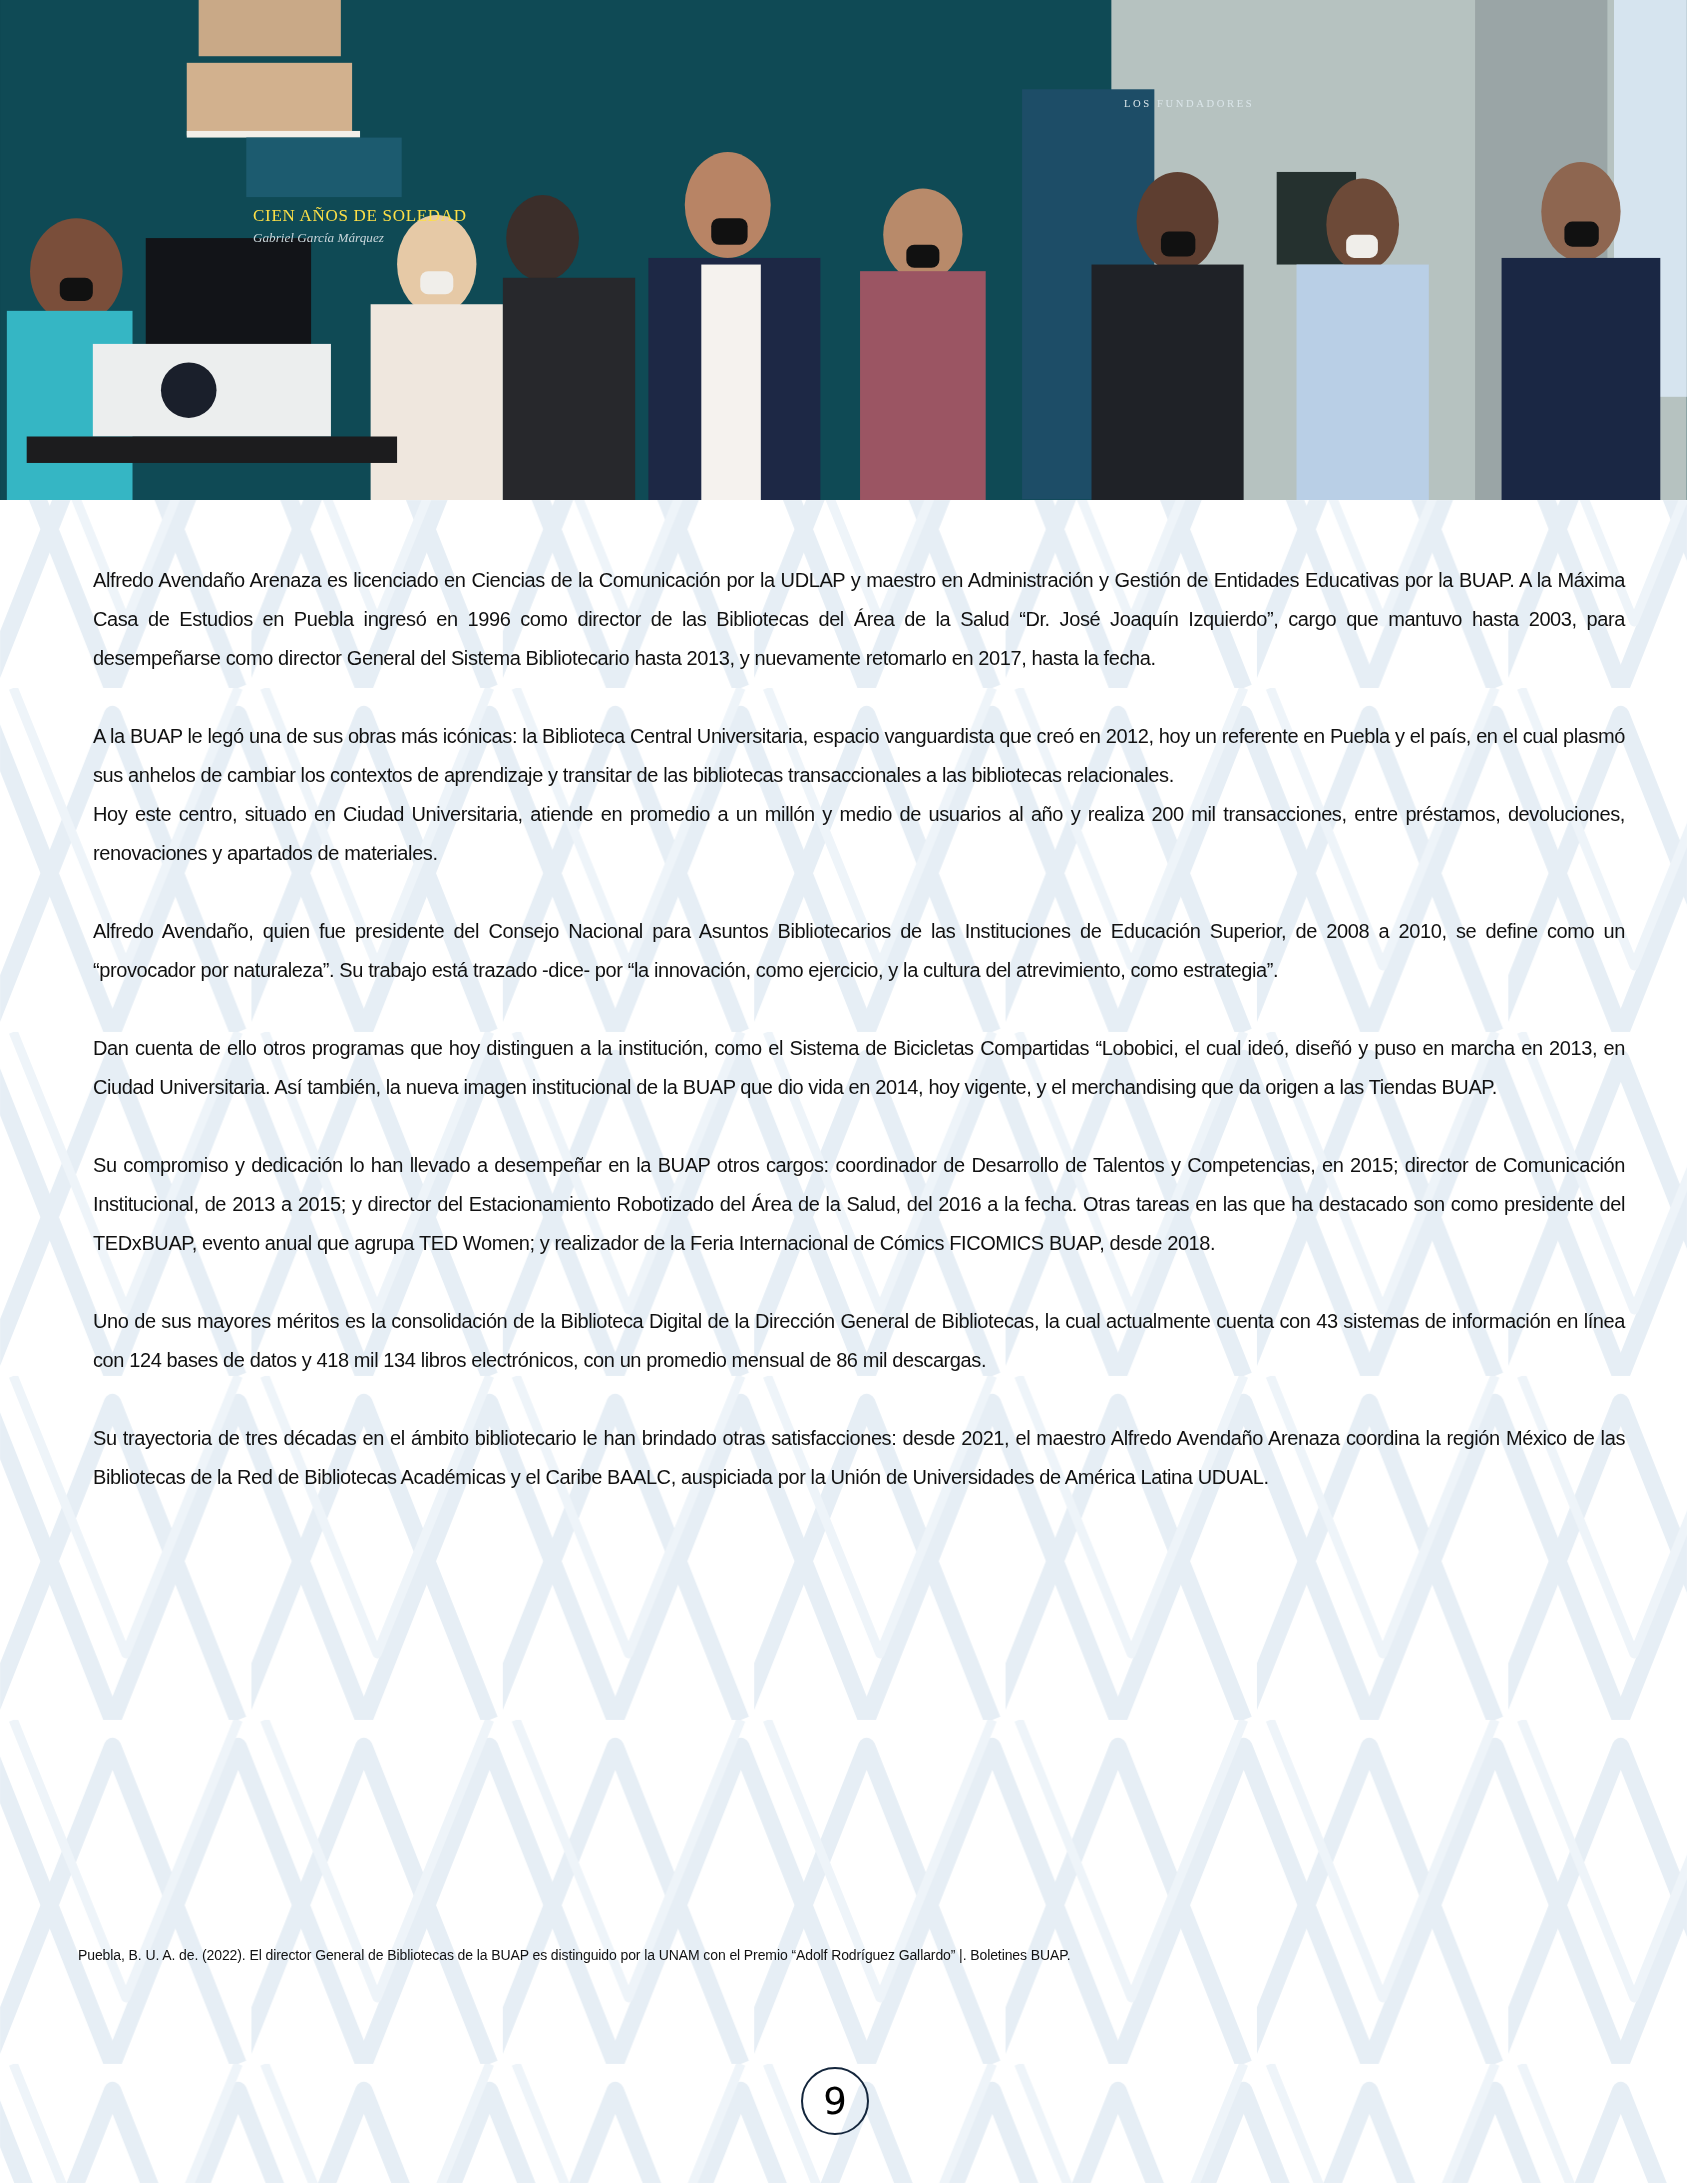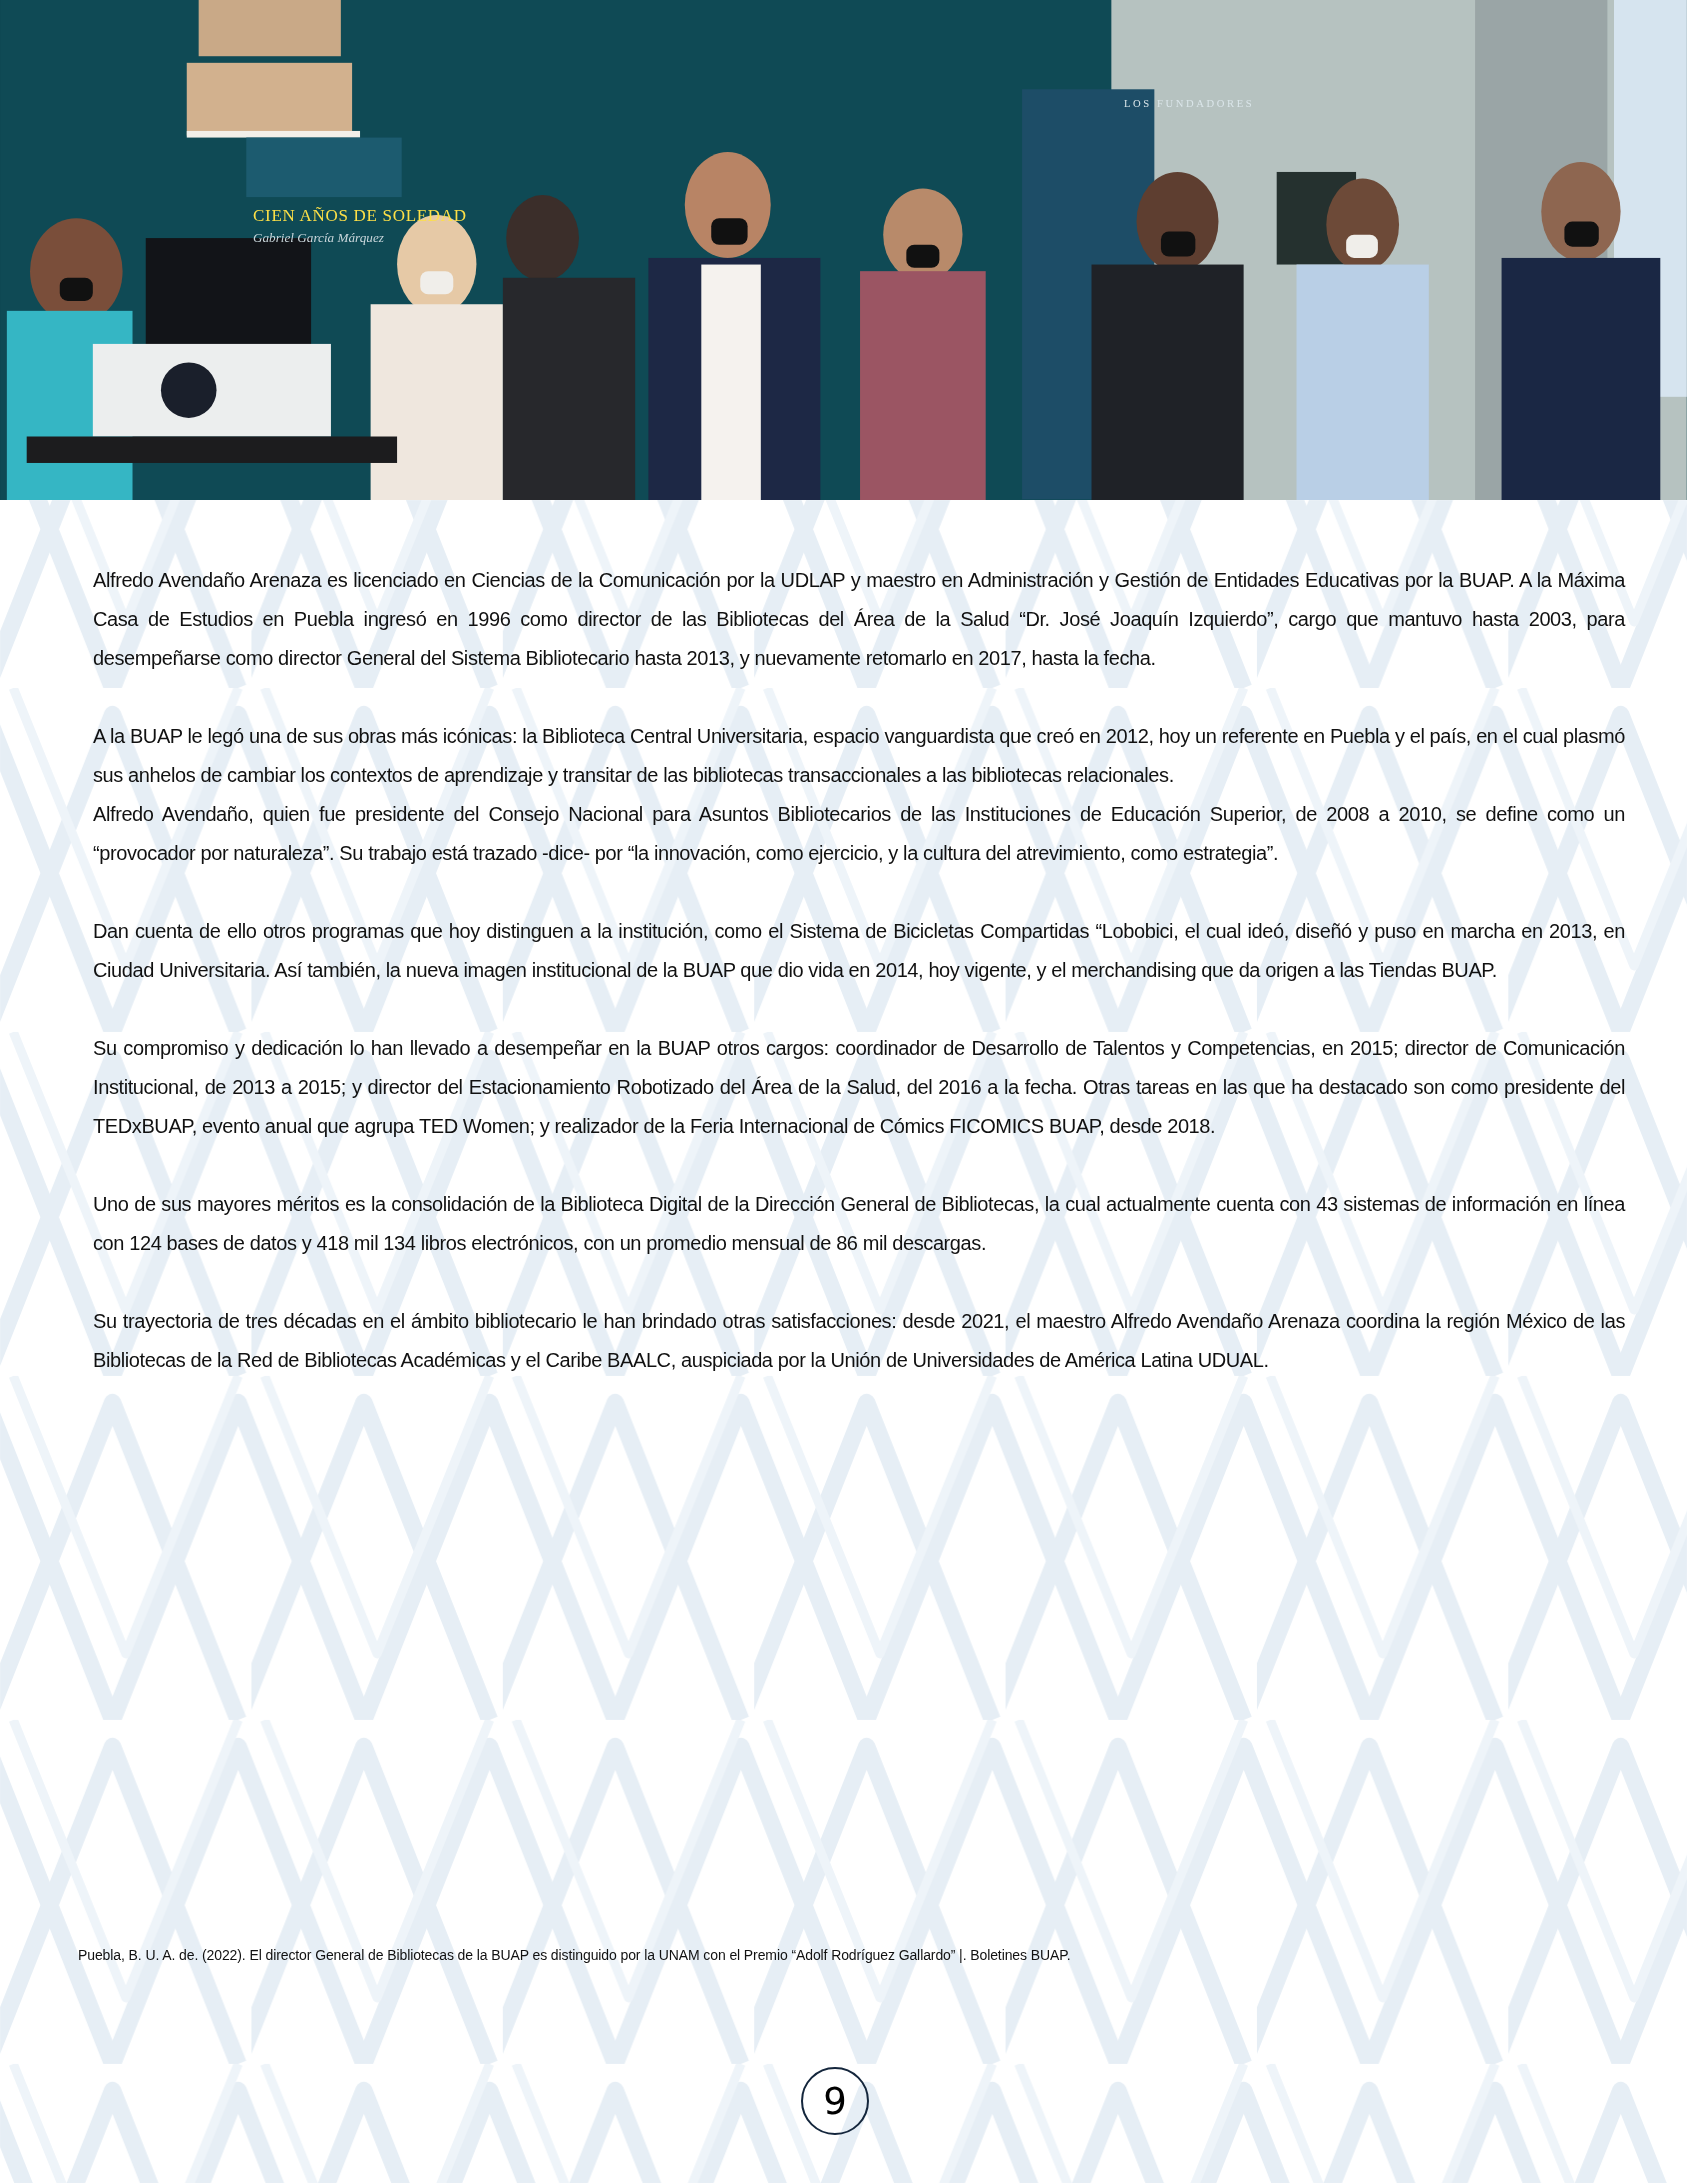--- a/index.html
+++ b/index.html
@@ -124,20 +124,21 @@
     <rect x="40" y="660" width="560" height="40" fill="#1c1c1e"></rect>
   </svg>
   <div class="photo-caption-sign">CIEN AÑOS DE SOLEDAD</div>
   <div class="photo-caption-sign2">Gabriel García Márquez</div>
   <div class="fundadores">LOS FUNDADORES</div>
 </div>
 
 <div class="content">
   <p>Alfredo Avendaño Arenaza es licenciado en Ciencias de la Comunicación por la UDLAP y maestro en Administración y Gestión de Entidades Educativas por la BUAP. A la Máxima Casa de Estudios en Puebla ingresó en 1996 como director de las Bibliotecas del Área de la Salud “Dr. José Joaquín Izquierdo”, cargo que mantuvo hasta 2003, para desempeñarse como director General del Sistema Bibliotecario hasta 2013, y nuevamente retomarlo en 2017, hasta la fecha.</p>
   <p class="tight">A la BUAP le legó una de sus obras más icónicas: la Biblioteca Central Universitaria, espacio vanguardista que creó en 2012, hoy un referente en Puebla y el país, en el cual plasmó sus anhelos de cambiar los contextos de aprendizaje y transitar de las bibliotecas transaccionales a las bibliotecas relacionales.</p>
+  <p>Hoy este centro, situado en Ciudad Universitaria, atiende en promedio a un millón y medio de usuarios al año y realiza 200 mil transacciones, entre préstamos, devoluciones, renovaciones y apartados de materiales.</p>
   <p>Alfredo Avendaño, quien fue presidente del Consejo Nacional para Asuntos Bibliotecarios de las Instituciones de Educación Superior, de 2008 a 2010, se define como un “provocador por naturaleza”. Su trabajo está trazado -dice- por “la innovación, como ejercicio, y la cultura del atrevimiento, como estrategia”.</p>
   <p>Dan cuenta de ello otros programas que hoy distinguen a la institución, como el Sistema de Bicicletas Compartidas “Lobobici, el cual ideó, diseñó y puso en marcha en 2013, en Ciudad Universitaria.  Así también, la nueva imagen institucional de la BUAP que dio vida en 2014, hoy vigente, y el merchandising que da origen a las Tiendas BUAP.</p>
   <p>Su compromiso y dedicación lo han llevado a desempeñar en la BUAP otros cargos: coordinador de Desarrollo de Talentos y Competencias, en 2015; director de Comunicación Institucional, de 2013 a 2015; y director del Estacionamiento Robotizado del Área de la Salud, del 2016 a la fecha. Otras tareas en las que ha destacado son como presidente del TEDxBUAP, evento anual que agrupa TED Women; y realizador de la Feria Internacional de Cómics FICOMICS BUAP, desde 2018.</p>
   <p>Uno de sus mayores méritos es la consolidación de la Biblioteca Digital de la Dirección General de Bibliotecas, la cual actualmente cuenta con 43 sistemas de información en línea con 124 bases de datos y 418 mil 134 libros electrónicos, con un promedio mensual de 86 mil descargas.</p>
   <p>Su trayectoria de tres décadas en el ámbito bibliotecario le han brindado otras satisfacciones: desde 2021, el maestro Alfredo Avendaño Arenaza coordina la región México de las Bibliotecas de la Red de Bibliotecas Académicas y el Caribe BAALC, auspiciada por la Unión de Universidades de América Latina UDUAL.</p>
 </div>
 
 <div class="reference">
   <div>Puebla, B. U. A. de. (2022). El director General de Bibliotecas de la BUAP es distinguido por la UNAM con el Premio “Adolf Rodríguez Gallardo” |. Boletines BUAP.</div>
 </div>

